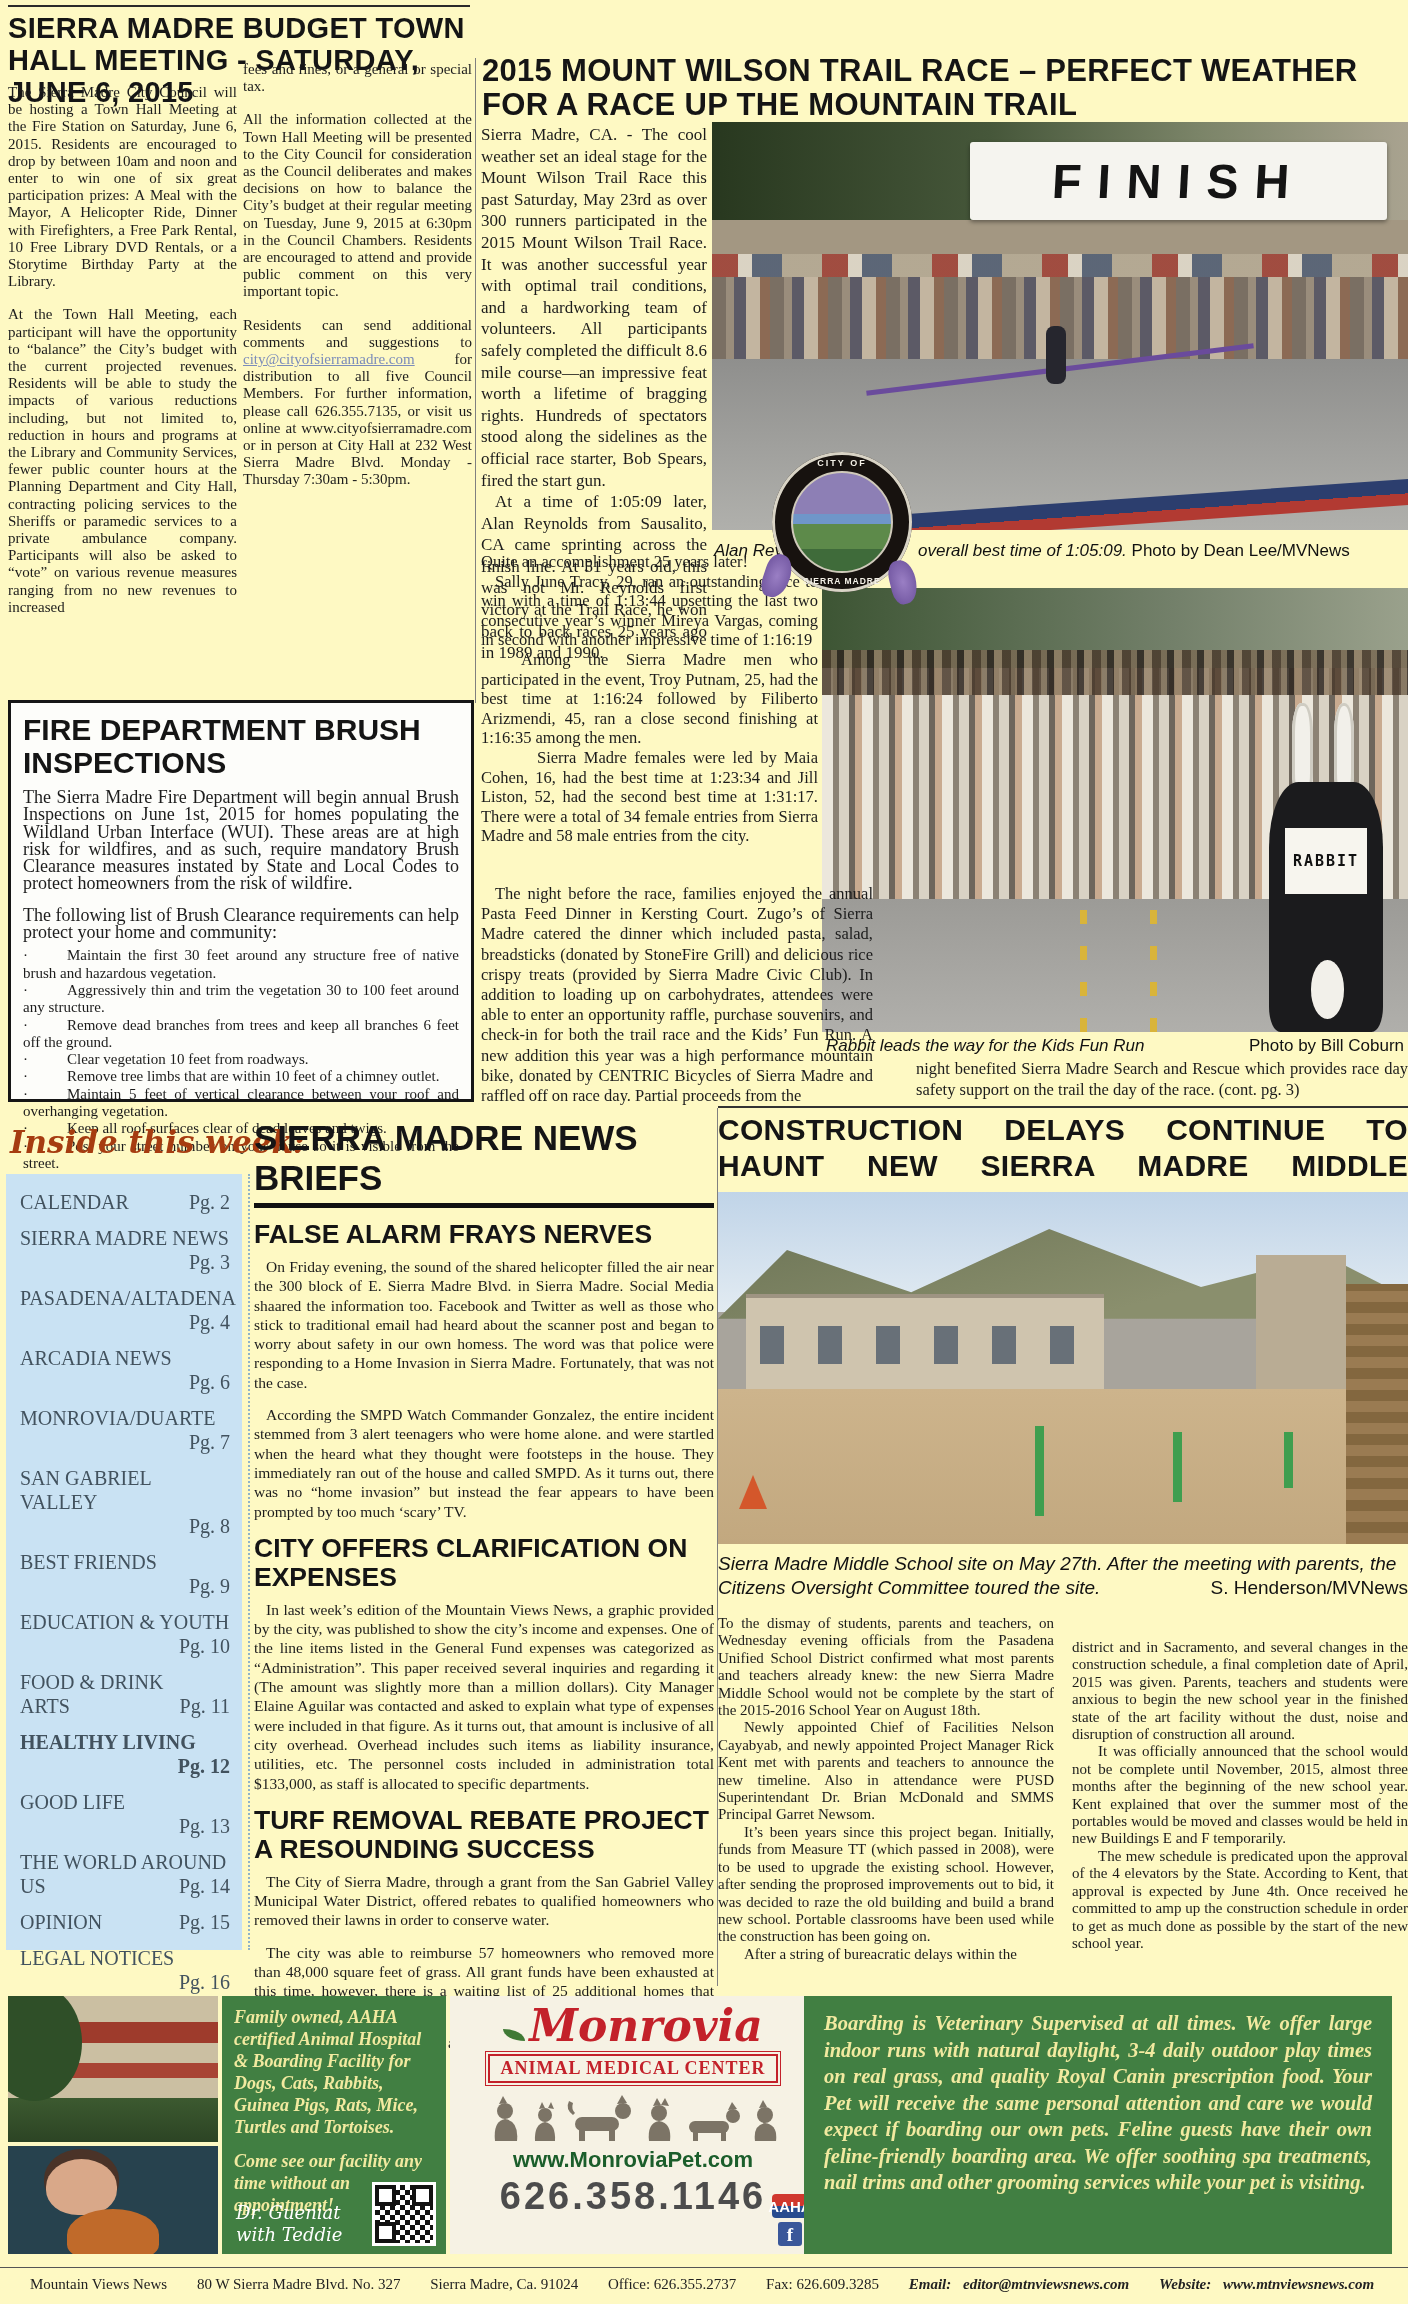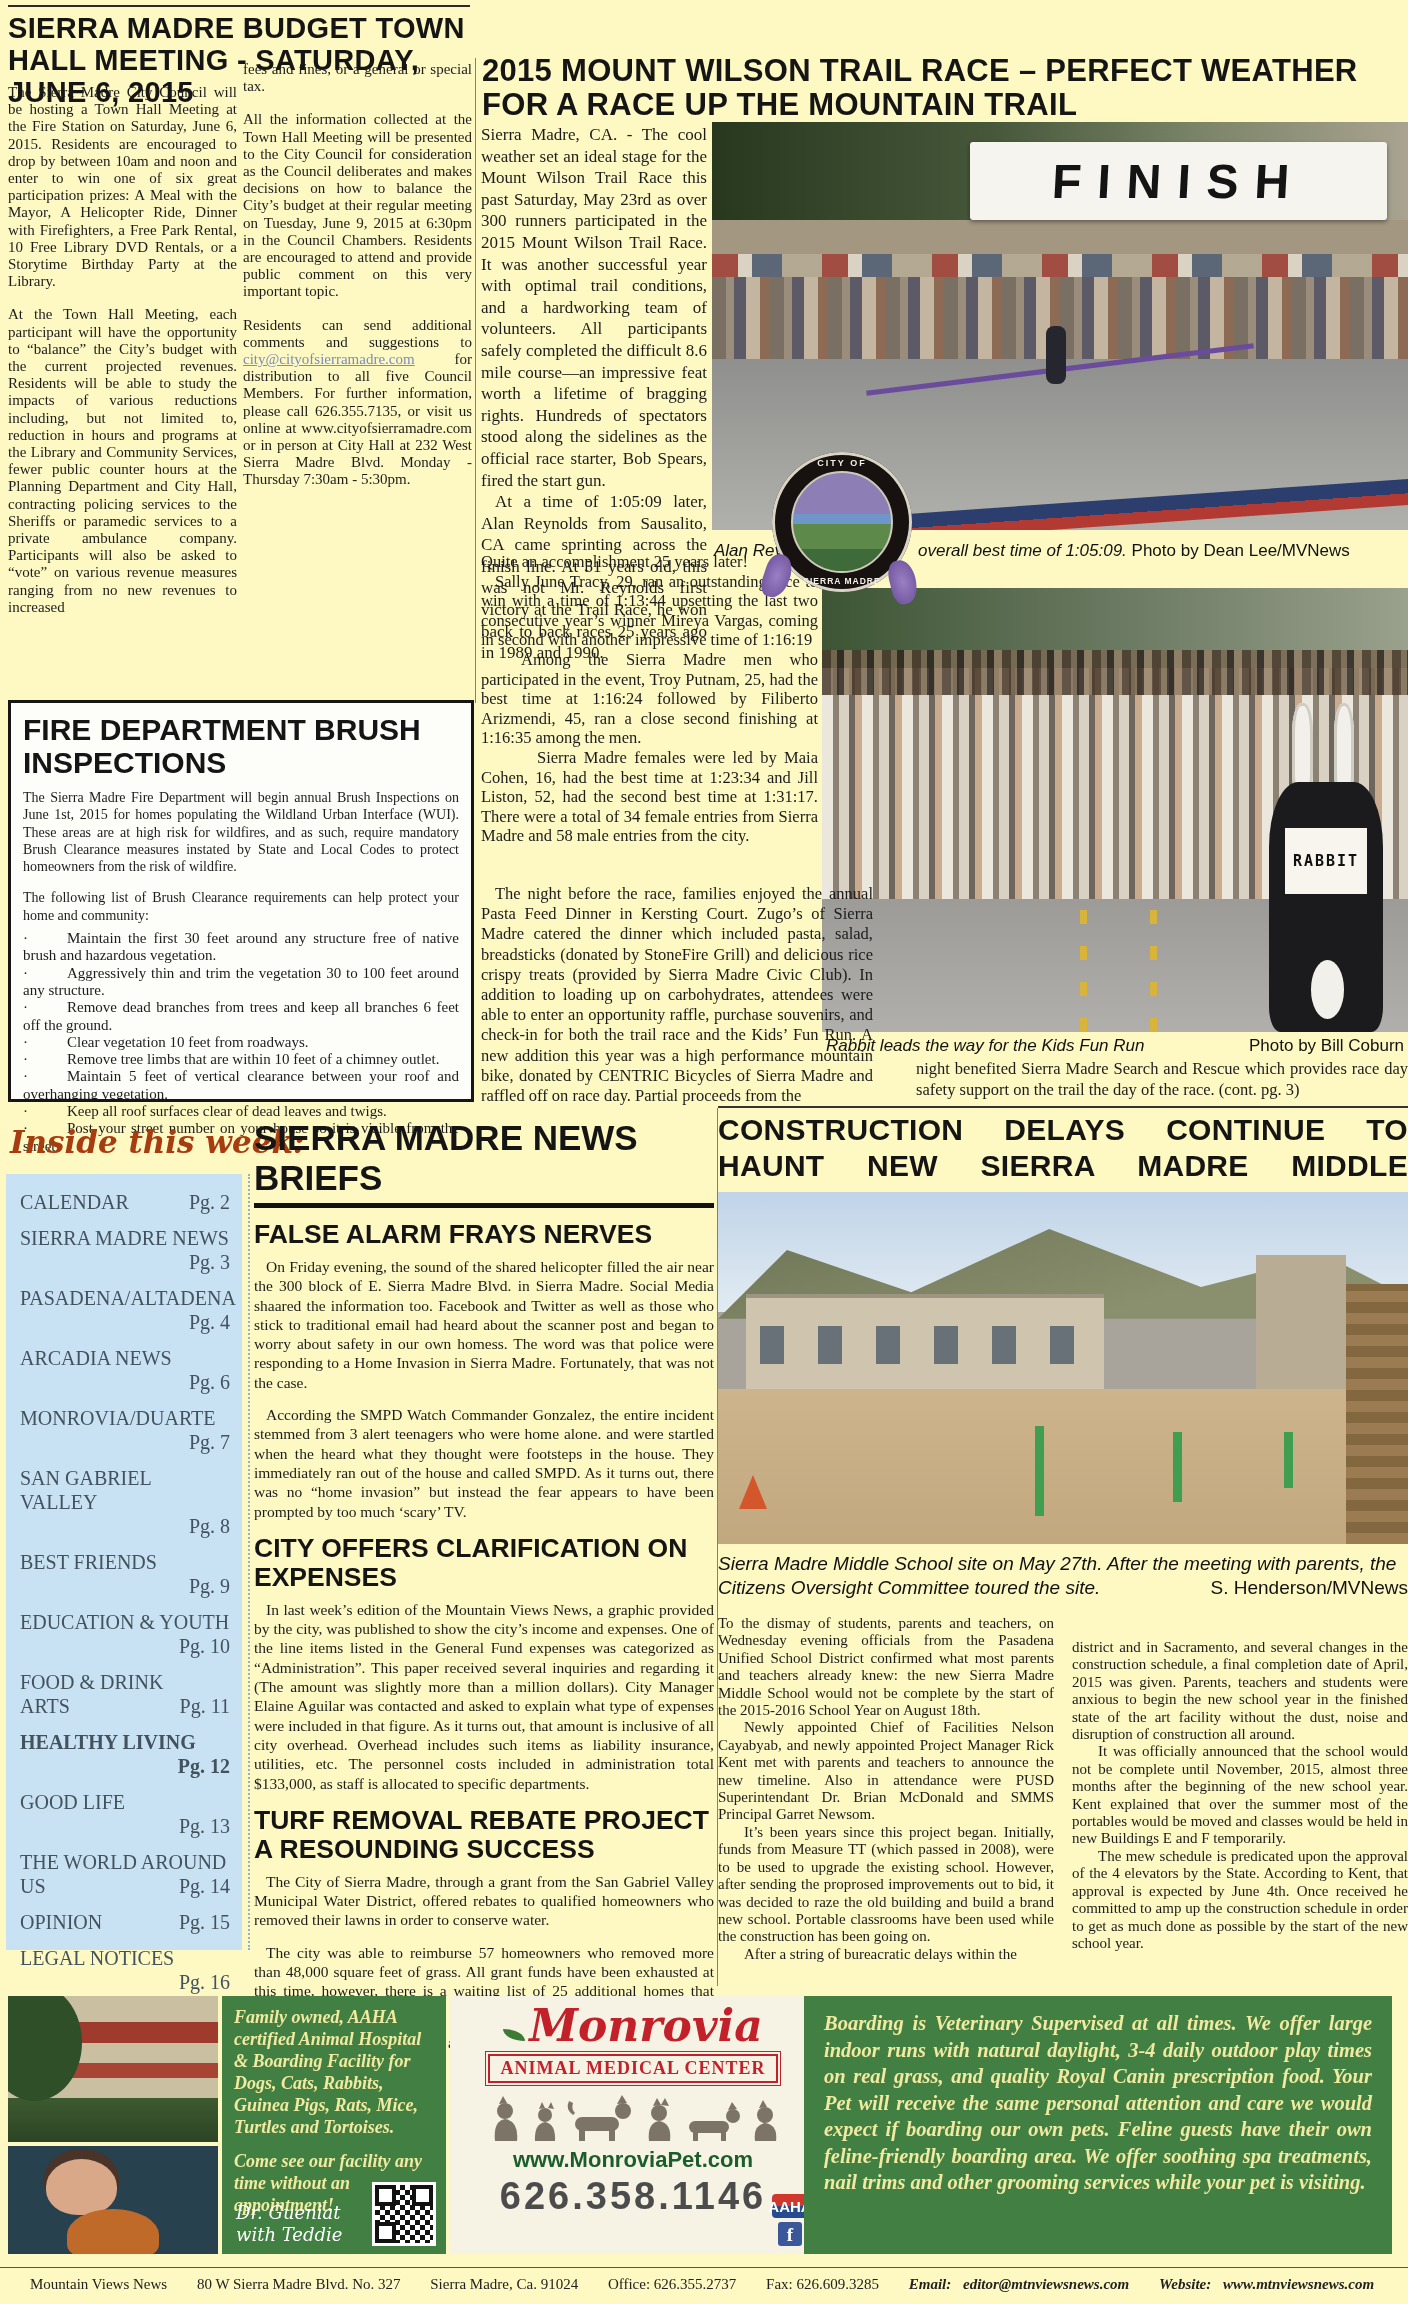--- a/index.html
+++ b/index.html
@@ -70,21 +70,21 @@
   .cp-bldg{position:absolute;left:4%;top:30%;width:52%;height:27%;background:#cfc4ae;box-shadow:0 -4px 0 #9e9482;}
   .cp-win{position:absolute;left:4%;top:30%;width:92%;height:40%;background:repeating-linear-gradient(90deg,#687078 0 24px,transparent 24px 58px);}
   .cp-bldg2{position:absolute;right:9%;top:18%;width:13%;height:42%;background:#b9ac94;}
   .cp-dirt{position:absolute;left:0;top:56%;width:100%;height:44%;background:linear-gradient(#cdb48c,#c2a87f);}
   .cp-pole{position:absolute;width:9px;background:#3f9e4f;}
   .cp-cone{position:absolute;left:3%;bottom:10%;width:0;height:0;border-left:14px solid transparent;border-right:14px solid transparent;border-bottom:34px solid #d4572b;}
   .cp-wood{position:absolute;right:0;top:26%;width:9%;height:74%;background:repeating-linear-gradient(0deg,#9a7b52 0 11px,#83673f 11px 22px);}
   
   #fire{left:8px;top:700px;width:466px;height:402px;border:3px solid #161616;box-sizing:border-box;padding:10px 12px;background:#fdfdfa;}
   #fire h2{font-family:"Liberation Sans",sans-serif;font-size:30px;line-height:33px;margin:0 0 10px;color:#151515;}
-  #fire p{font-size:14px;line-height:17.3px;text-align:justify;margin:0 0 14px;}
+  #fire p{font-size:18px;line-height:17.3px;text-align:justify;margin:0 0 14px;}
   #fire .blt{font-size:15px;line-height:17.3px;margin:0;text-align:justify;}
   .dot{display:inline-block;width:44px;}
   
   #toc-title{left:10px;top:1124px;font-size:31px;font-weight:700;font-style:italic;color:#a63c10;font-family:"DejaVu Serif",serif;}
   #toc{left:6px;top:1174px;width:236px;height:776px;background:#c9e2f3;box-sizing:border-box;padding:16px 12px 0 14px;color:#42525e;}
   .toc-item{display:flex;flex-wrap:wrap;justify-content:space-between;font-size:20px;line-height:24px;margin-bottom:12px;}
   .toc-item.two .toc-page{flex-basis:100%;text-align:right;}
   .toc-sub{flex-basis:100%;display:flex;justify-content:space-between;}
   .toc-bold{font-weight:700;}
   #vr-dash{left:248px;top:1174px;height:776px;border-left:2px dotted #8fb3c9;position:absolute;}

